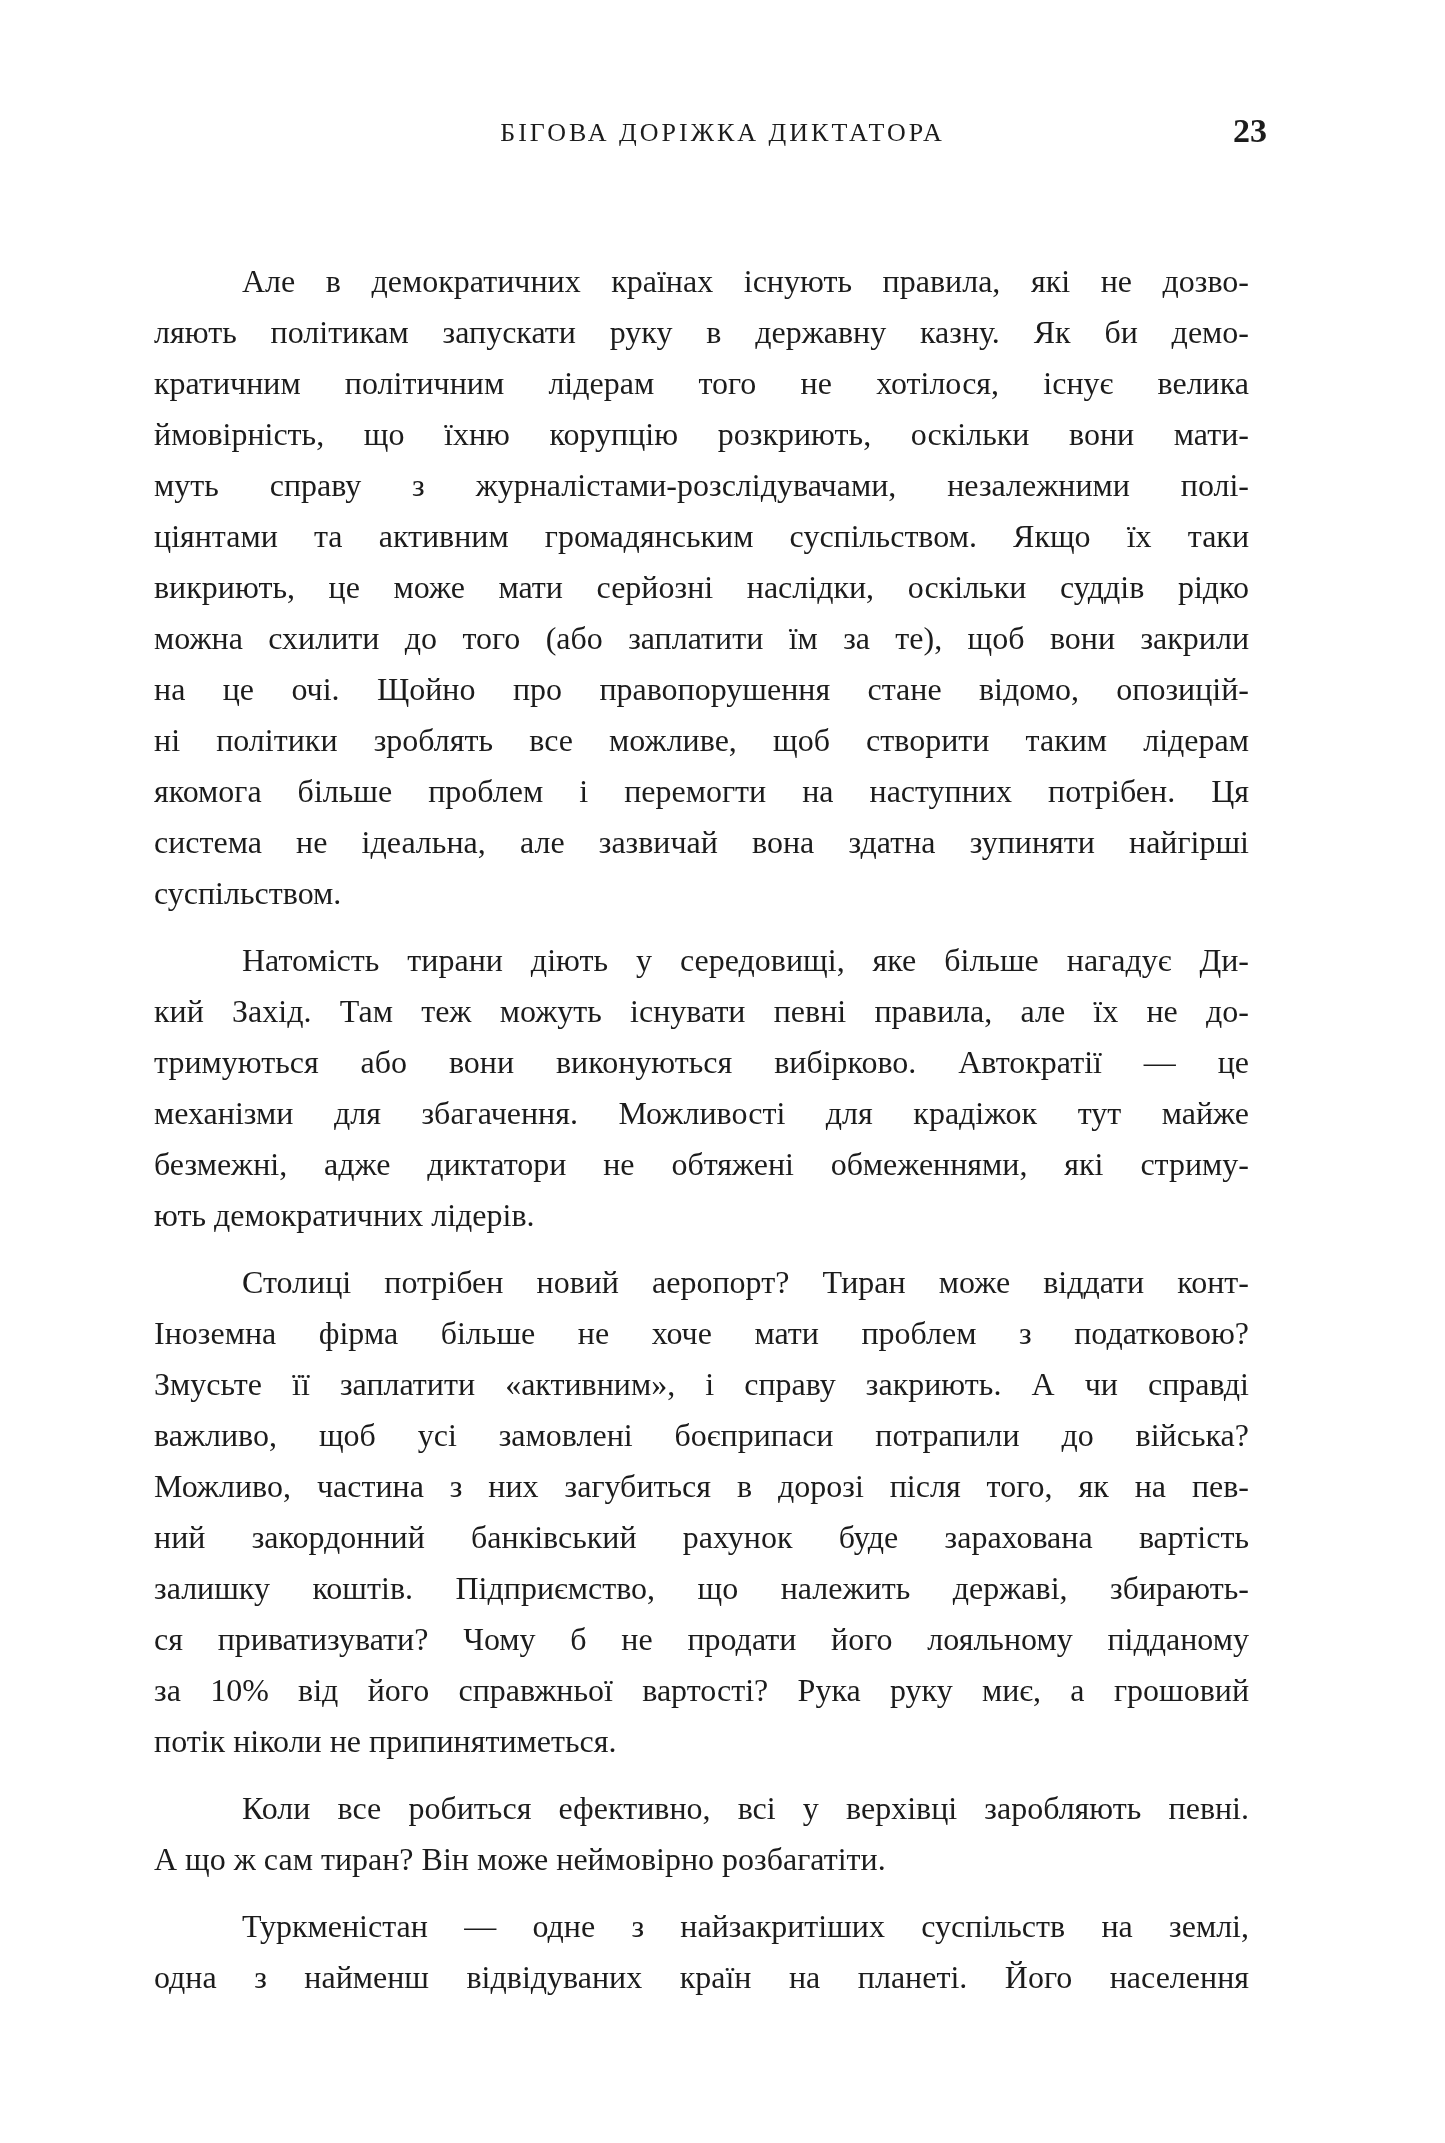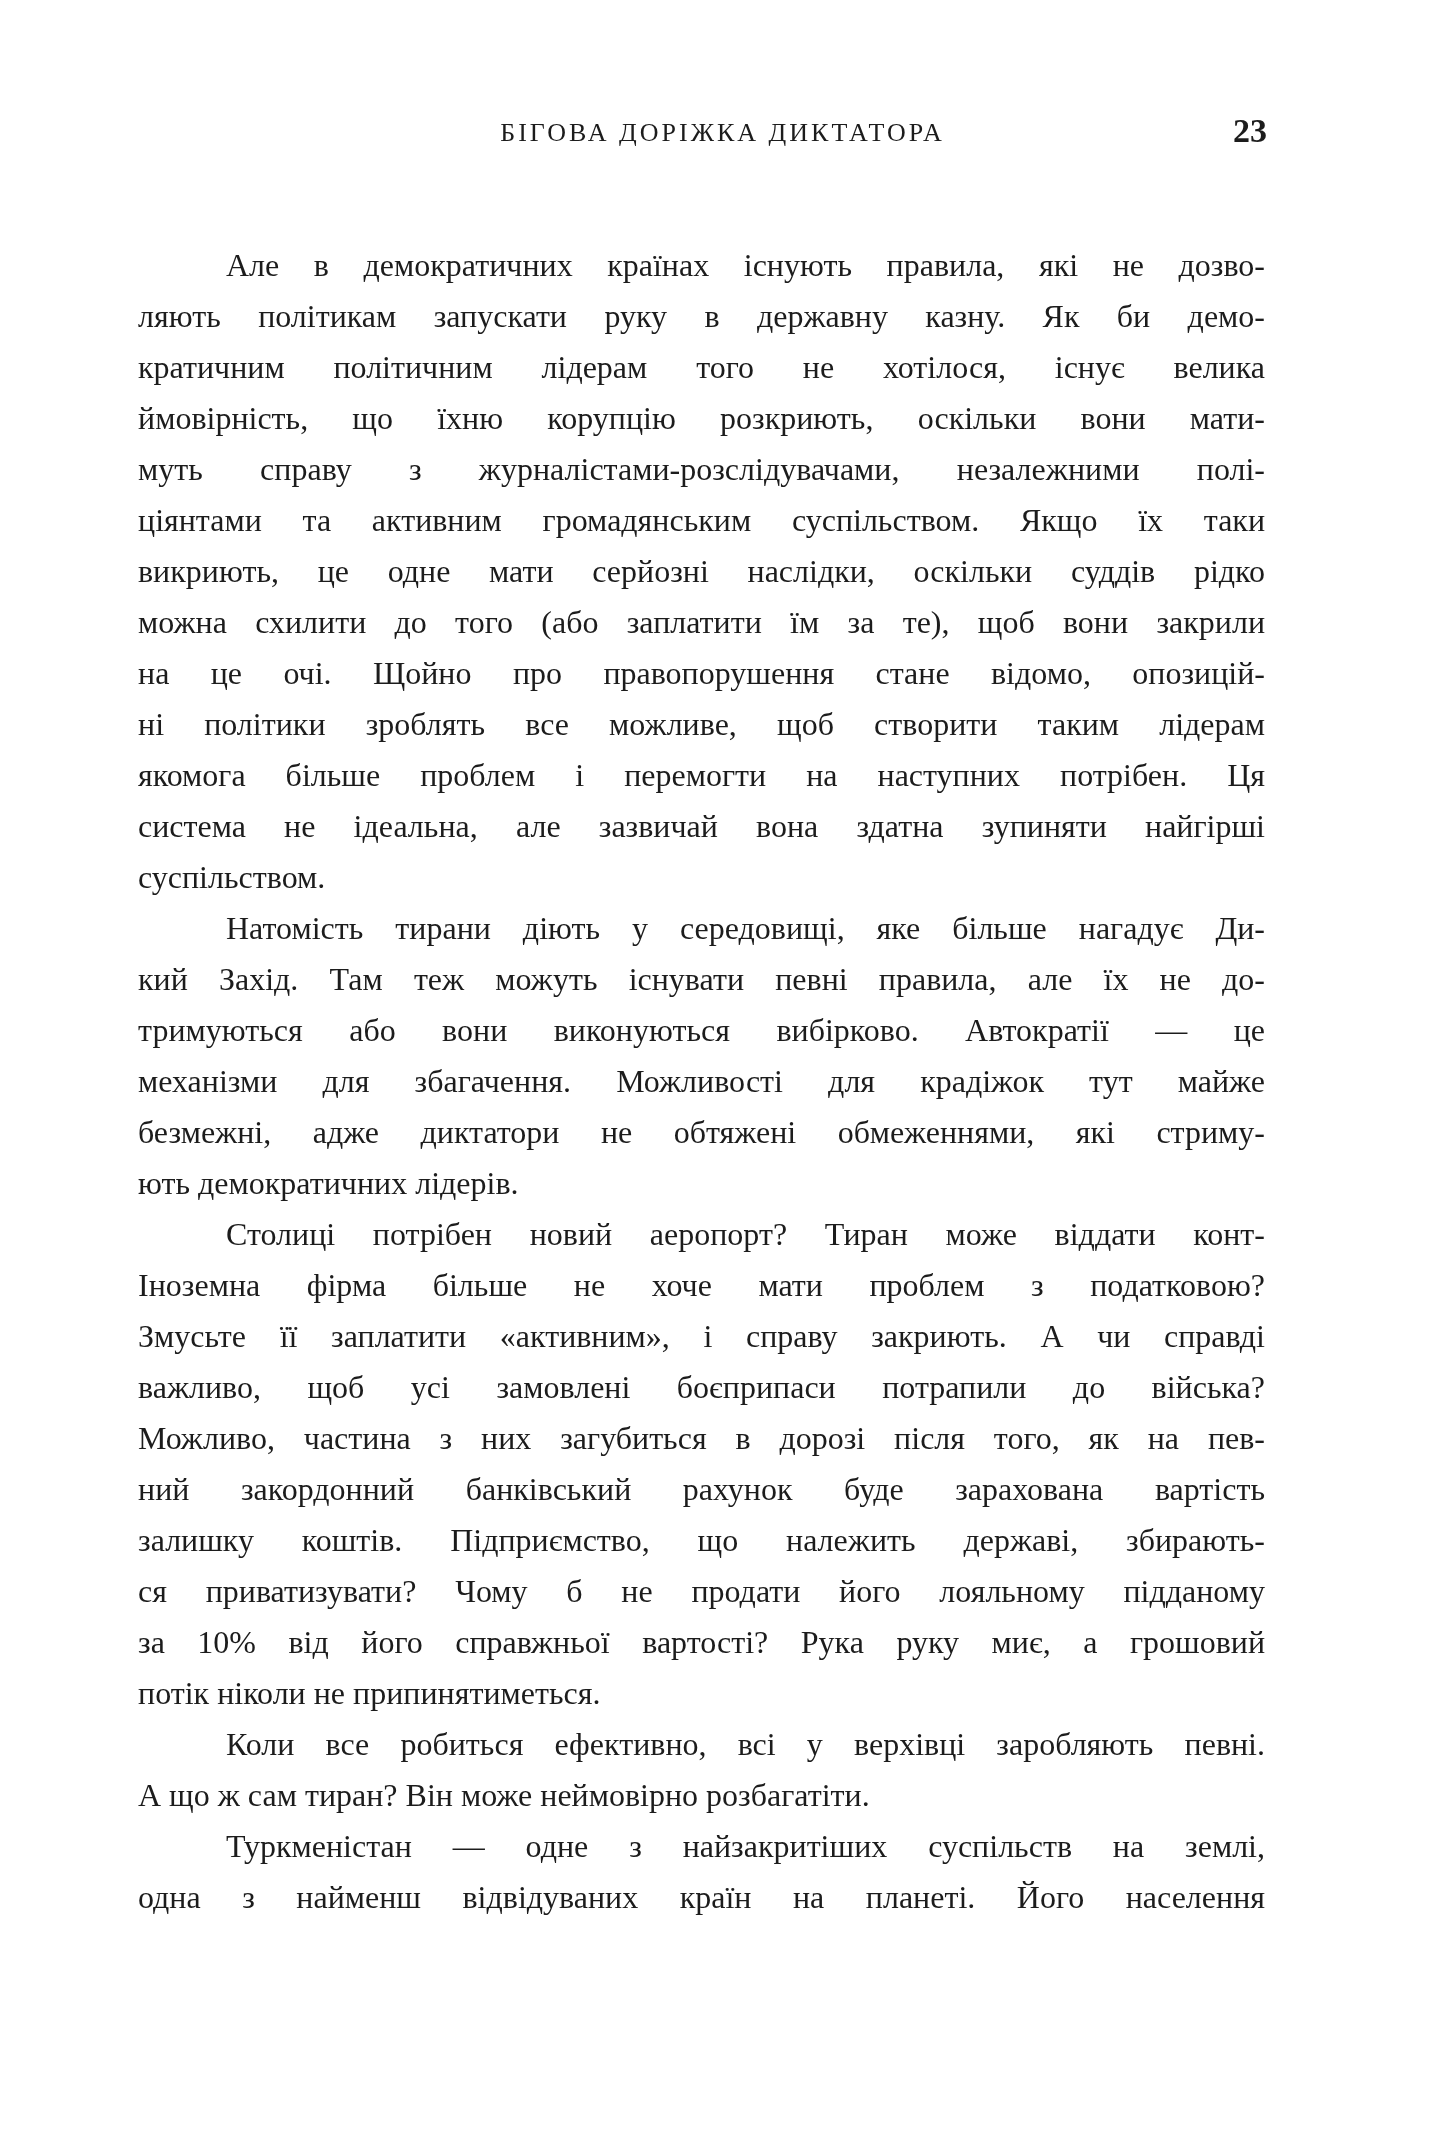--- a/index.html
+++ b/index.html
@@ -42,21 +42,21 @@
   
   .page-body {
     position: absolute;
     top: 240px;
     left: 138px;
     width: 1127px;
     font-size: 32px;
     line-height: 51px;
   }
   .paragraph {
-    margin: 0;
+    margin: 16px;
     padding: 0;
   }
   .line {
     text-align: justify;
     text-align-last: justify;
     white-space: nowrap; 
   }
   .line.first {
     text-indent: 88px;
   }
@@ -71,21 +71,21 @@
   <div class="running-head-title">БІГОВА ДОРІЖКА ДИКТАТОРА</div>
   <div class="page-number">23</div>
   <div class="page-body">
       <div class="paragraph">
         <div class="line first">Але в демократичних країнах існують правила, які не дозво-</div>
         <div class="line">ляють політикам запускати руку в державну казну. Як би демо-</div>
         <div class="line">кратичним політичним лідерам того не хотілося, існує велика</div>
         <div class="line">ймовірність, що їхню корупцію розкриють, оскільки вони мати-</div>
         <div class="line">муть справу з журналістами-розслідувачами, незалежними полі-</div>
         <div class="line">ціянтами та активним громадянським суспільством. Якщо їх таки</div>
-        <div class="line">викриють, це одне мати серйозні наслідки, оскільки суддів рідко</div>
+        <div class="line">викриють, це може мати серйозні наслідки, оскільки суддів рідко</div>
         <div class="line">можна схилити до того (або заплатити їм за те), щоб вони закрили</div>
         <div class="line">на це очі. Щойно про правопорушення стане відомо, опозицій-</div>
         <div class="line">ні політики зроблять все можливе, щоб створити таким лідерам</div>
         <div class="line">якомога більше проблем і перемогти на наступних потрібен. Ця</div>
         <div class="line">система не ідеальна, але зазвичай вона здатна зупиняти найгірші</div>
         <div class="line para-end">суспільством.</div>
       </div>
       <div class="paragraph">
         <div class="line first">Натомість тирани діють у середовищі, яке більше нагадує Ди-</div>
         <div class="line">кий Захід. Там теж можуть існувати певні правила, але їх не до-</div>

